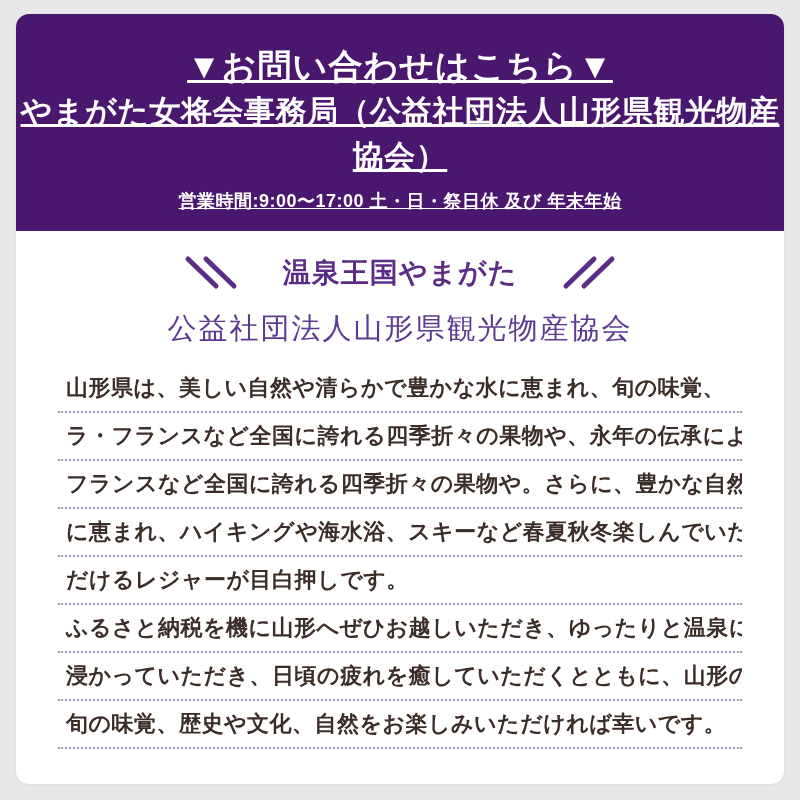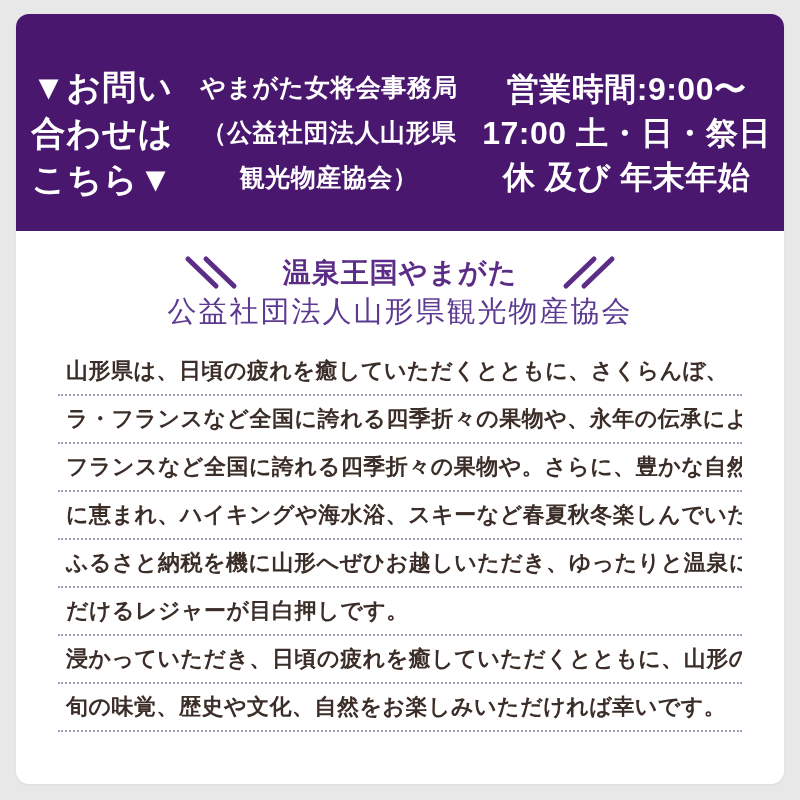--- a/index.html
+++ b/index.html
@@ -23,46 +23,47 @@
     background: var(--card-bg, #ffffff);
     border-radius: 13px;
     overflow: hidden;
     box-shadow: 0 1px 3px rgba(0,0,0,0.06);
   }
   
   .contact-header {
     background: var(--header-bg, #4a176e);
     height: 217px;
     display: flex;
-    flex-direction: row;
+    flex-direction: column;
     justify-content: center;
     align-items: center;
     text-align: center;
     color: var(--header-text, #ffffff);
     font-weight: bold;
     padding-top: 20px;
     box-sizing: border-box;
+    text-decoration: underline;
   }
   .contact-title {
     font-size: 34px;
     line-height: 46px;
     letter-spacing: 1px;
   }
   .contact-office {
-    font-size: 25px;
+    font-size: 31px;
     line-height: 45px;
     letter-spacing: 0.5px;
   }
   .contact-tel {
     font-size: 32px;
     line-height: 45px;
     letter-spacing: 1px;
   }
   .contact-hours {
-    font-size: 32px;
+    font-size: 18px;
     line-height: 44px;
     letter-spacing: 0.5px;
     text-align: center;
   }
   
   .catch-row {
     margin-top: 24px;
     display: flex;
     justify-content: center;
     align-items: center;
@@ -76,21 +77,21 @@
     letter-spacing: 1px;
     color: var(--title-purple, #5c2d87);
   }
   .slash-icon {
     width: 56px;
     height: 38px;
     display: block;
   }
   
   .org-line {
-    margin-top: 1px;
+    margin-top: 18px;
     text-align: center;
     font-family: "Liberation Serif", "DejaVu Serif", serif;
     font-size: 29px;
     line-height: 38px;
     letter-spacing: 2px;
     color: var(--org-purple, #5d3a92);
   }
   
   .paragraph {
     margin: 18px 42px 0 42px;
@@ -127,23 +128,23 @@
     <span class="catch-text">温泉王国やまがた</span>
     <svg class="slash-icon" viewBox="0 0 56 38">
       <line x1="5" y1="32" x2="33" y2="5" stroke="currentColor" stroke-width="5" stroke-linecap="round"></line>
       <line x1="23" y1="32" x2="51" y2="5" stroke="currentColor" stroke-width="5" stroke-linecap="round"></line>
     </svg>
   </div>
 
   <div class="org-line">公益社団法人山形県観光物産協会</div>
 
   <div class="paragraph">
-    <div class="t-line">山形県は、日頃の疲れを癒していただくとともに、さくらんぼ、</div>
+    <div class="t-line">山形県は、美しい自然や清らかで豊かな水に恵まれ、旬の味覚、</div>
     <div class="t-line">ラ・フランスなど全国に誇れる四季折々の果物や、永年の伝承によ</div>
     <div class="t-line">フランスなど全国に誇れる四季折々の果物や。さらに、豊かな自然</div>
     <div class="t-line">に恵まれ、ハイキングや海水浴、スキーなど春夏秋冬楽しんでいた</div>
+    <div class="t-line">だけるレジャーが目白押しです。</div>
     <div class="t-line">ふるさと納税を機に山形へぜひお越しいただき、ゆったりと温泉に</div>
-    <div class="t-line">だけるレジャーが目白押しです。</div>
     <div class="t-line">浸かっていただき、日頃の疲れを癒していただくとともに、山形の</div>
     <div class="t-line">旬の味覚、歴史や文化、自然をお楽しみいただければ幸いです。</div>
   </div>
 
 </div>
 
 </body></html>

